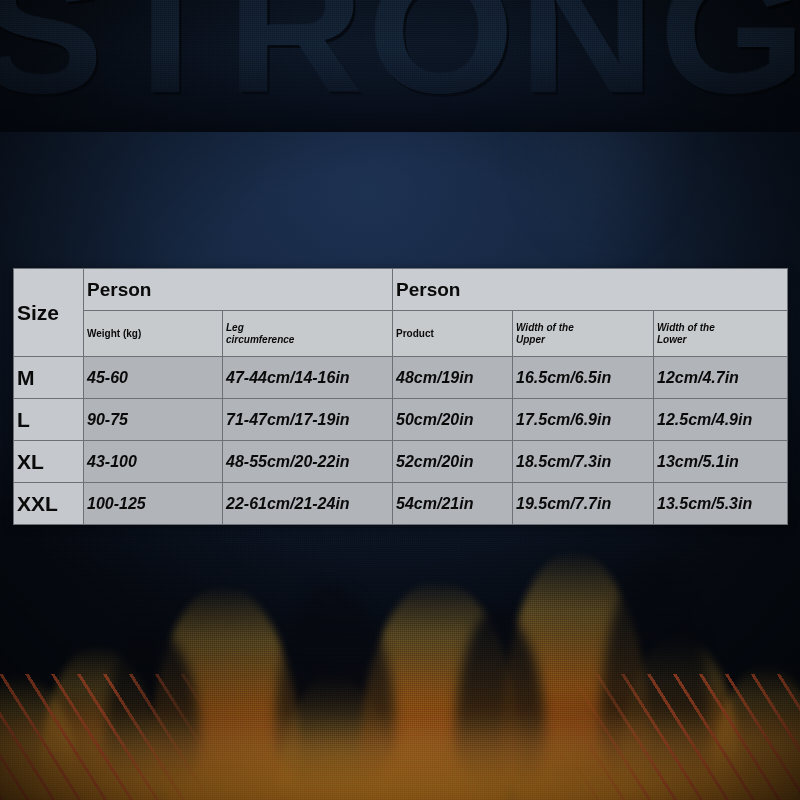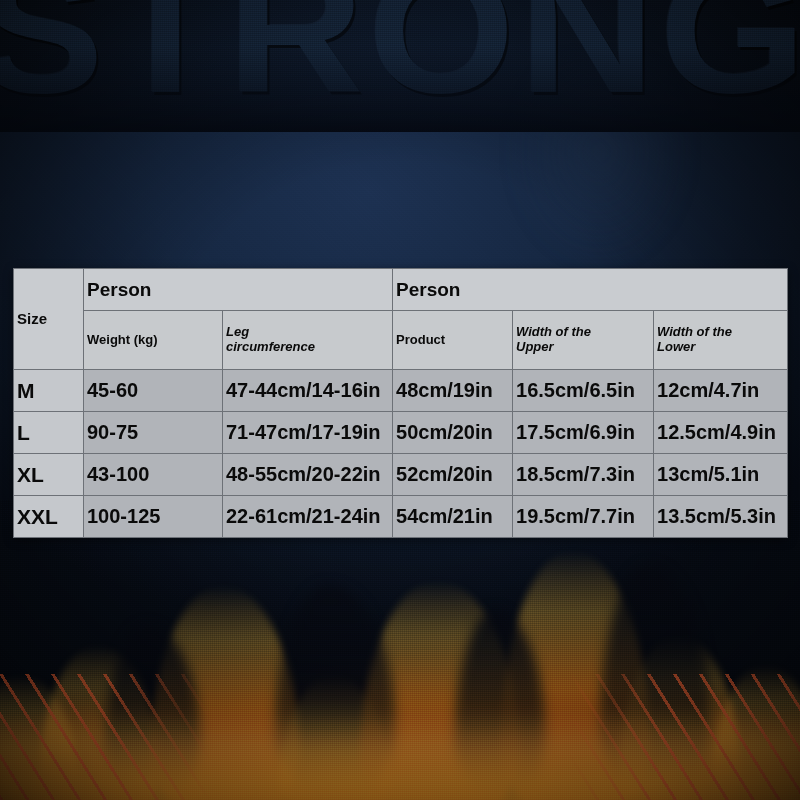--- a/index.html
+++ b/index.html
@@ -207,40 +207,41 @@
   
   .grp-head {
     background: #c9ccd0;
     font-size: 19px;
     height: 42px;
     font-weight: 700;
   }
   
   .sub-head {
     background: #c7cacd;
-    font-size: 13px;
-    height: 59px;
+    font-size: 10px;
+    height: 46px;
     font-weight: 700;
   }
   
   .size-head {
     background: #c9ccd0;
-    font-size: 15px;
+    font-size: 21px;
     font-weight: 700;
   }
   
   td.size-cell {
     background: #c5c8cc;
     font-size: 21px;
     font-weight: 700;
   }
   td.val-cell {
     background: #b1b4b9;
-    font-size: 20px;
-    font-weight: 700;
+    font-size: 16px;
+    font-weight: 700;
+    font-style: italic;
   }
   tr.data-row { height: 42px; }
 
   .col-size  { width: 70px; }
   .col-wt    { width: 139px; }
   .col-leg   { width: 170px; }
   .col-len   { width: 120px; }
   .col-up    { width: 141px; }
   .col-low   { width: 134px; }
 

